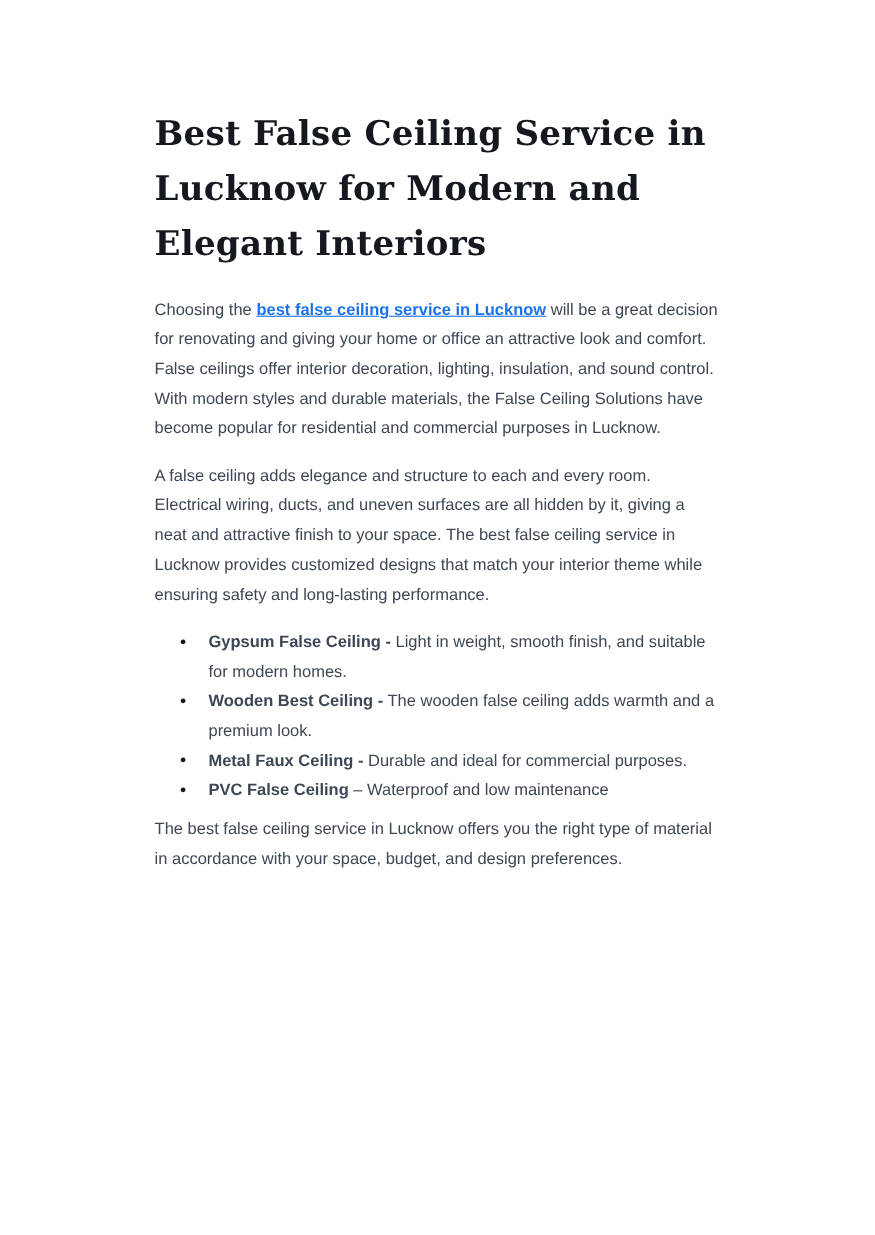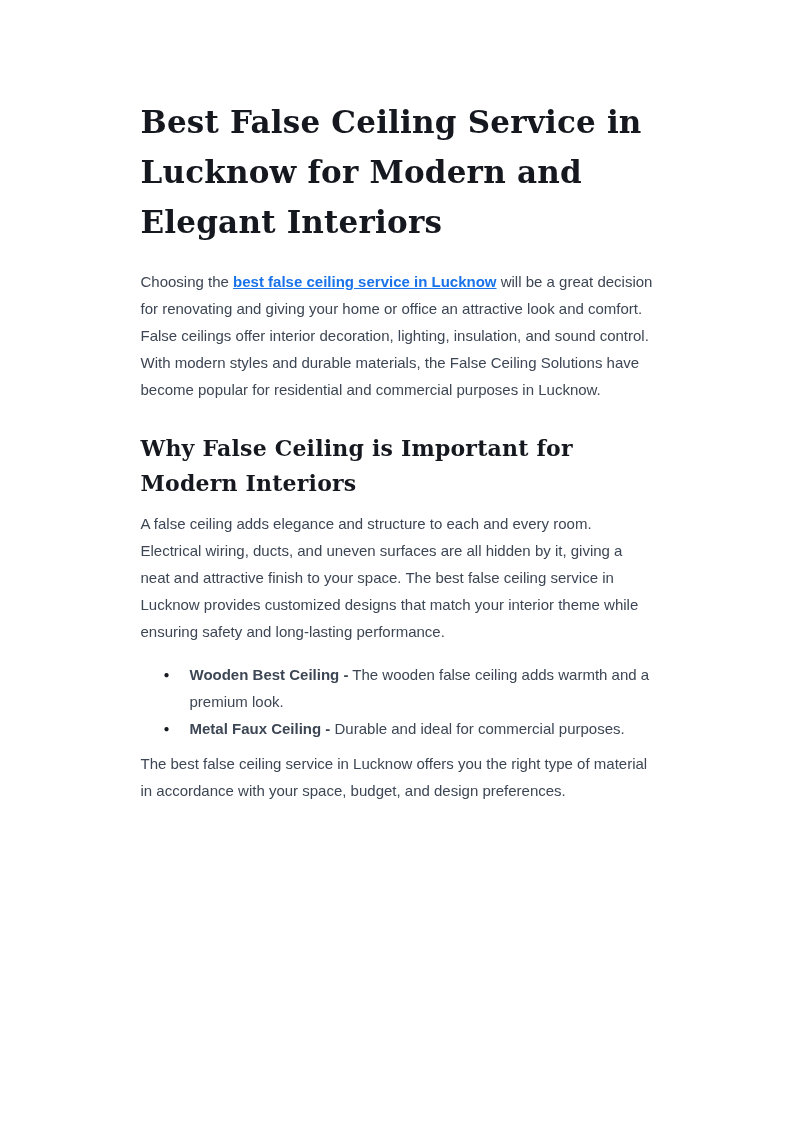--- a/index.html
+++ b/index.html
@@ -73,26 +73,27 @@
 </style>
 </head>
 <body>
 
 <div class="page">
 
   <h1 class="doc-title">Best False Ceiling Service in Lucknow for Modern and Elegant Interiors</h1>
 
   <p class="body-text"><span>Choosing the </span><a href="#" class="doc-link">best false ceiling service in Lucknow</a><span> will be a great decision for renovating and giving your home or office an attractive look and comfort. False ceilings offer interior decoration, lighting, insulation, and sound control. With modern styles and durable materials, the False Ceiling Solutions have become popular for residential and commercial purposes in Lucknow.</span></p>
 
-  <h2 class="section-heading">Why False Ceiling is Important for Modern Interiors</h2>
 
   <p class="body-text">A false ceiling adds elegance and structure to each and every room. Electrical wiring, ducts, and uneven surfaces are all hidden by it, giving a neat and attractive finish to your space. The best false ceiling service in Lucknow provides customized designs that match your interior theme while ensuring safety and long-lasting performance.</p>
 
 
 
   <ul class="bullet-list">
+    <li><span class="bold-lead">Gypsum False Ceiling -</span><span> Light in weight, smooth finish, and suitable for modern homes.</span></li>
     <li><span class="bold-lead">Wooden Best Ceiling -</span><span> The wooden false ceiling adds warmth and a premium look.</span></li>
     <li><span class="bold-lead">Metal Faux Ceiling -</span><span> Durable and ideal for commercial purposes.</span></li>
+    <li><span class="bold-lead">PVC False Ceiling</span><span> – Waterproof and low maintenance</span></li>
   </ul>
 
   <p class="body-text outro">The best false ceiling service in Lucknow offers you the right type of material in accordance with your space, budget, and design preferences.</p>
 
 </div>
 
 </body></html>

